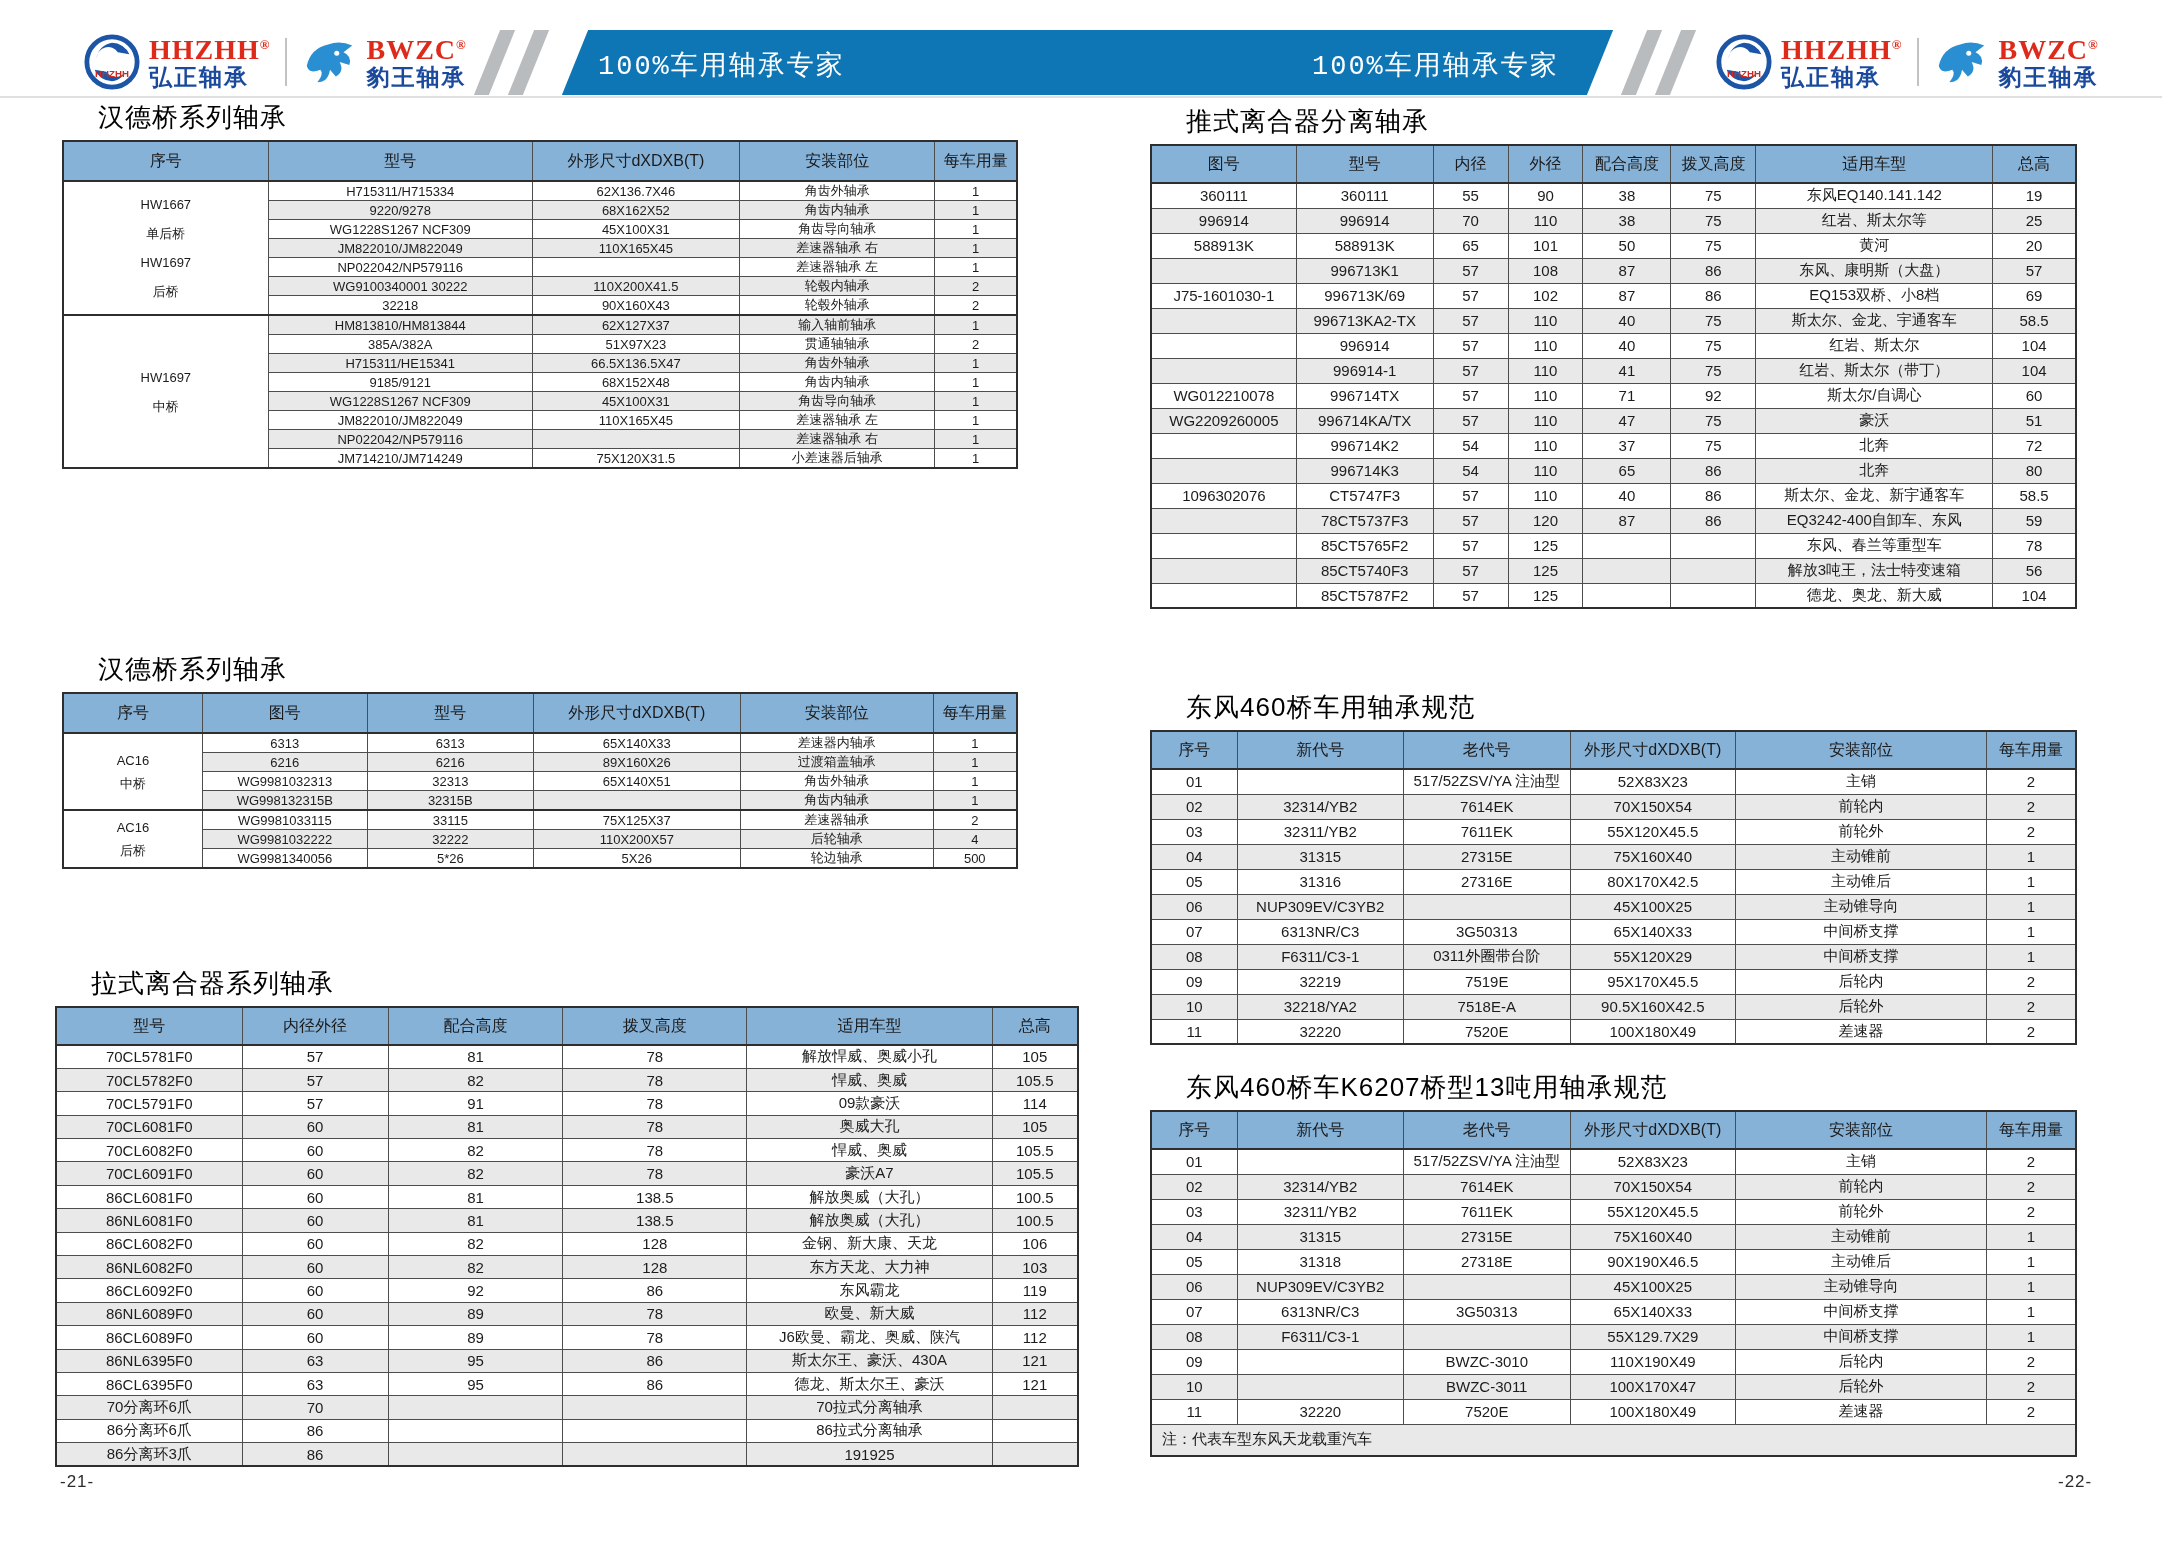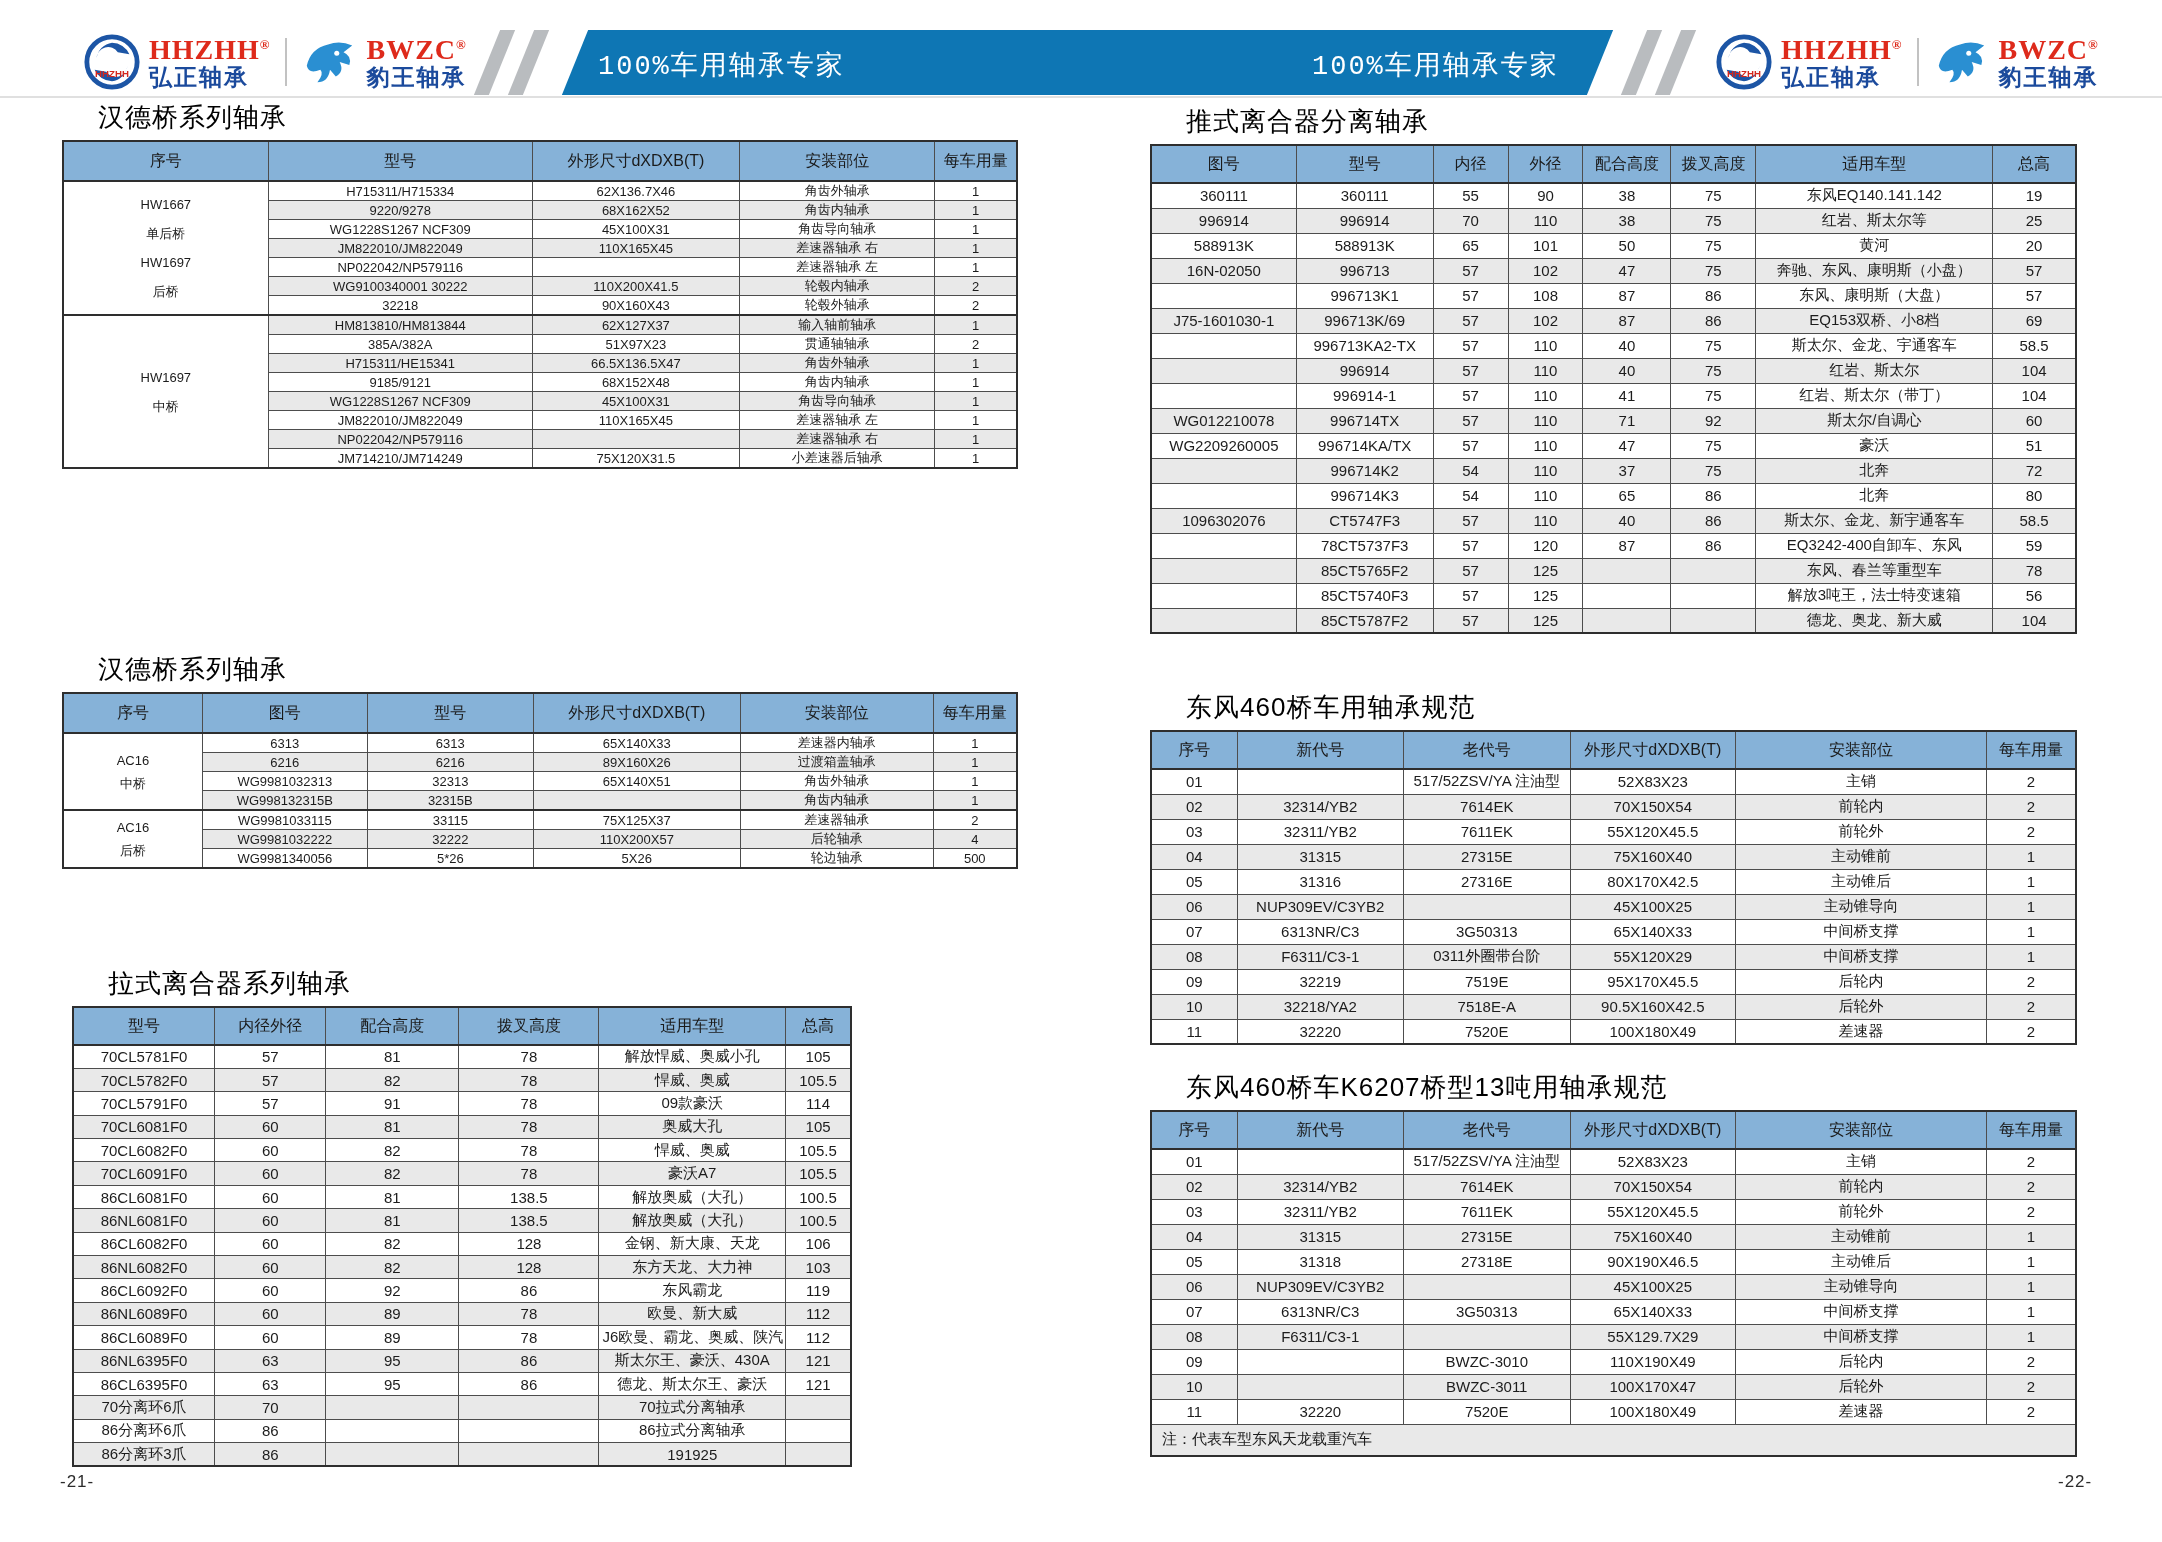--- a/index.html
+++ b/index.html
@@ -323,21 +323,21 @@
             <td>WG9981340056</td>
             <td>5*26</td>
             <td>5X26</td>
             <td>轮边轴承</td>
             <td>500</td>
           </tr>
         </tbody>
       </table>
   </section>
 
-  <section class="tblsec" style="left:72px; top:968px; width:780px;">
+  <section class="tblsec" style="left:55px; top:968px; width:1024px;">
     <h2 class="tbl-title">拉式离合器系列轴承</h2>
     <table class="t r23">
         <colgroup>
           <col style="width: 18.2%;">
           <col style="width: 14.3%;">
           <col style="width: 17.1%;">
           <col style="width: 18%;">
           <col style="width: 24%;">
           <col style="width: 8.4%;">
         </colgroup>
@@ -550,30 +550,20 @@
             <td>588913K</td>
             <td>588913K</td>
             <td>65</td>
             <td>101</td>
             <td>50</td>
             <td>75</td>
             <td>黄河</td>
             <td>20</td>
           </tr>
           <tr>
-            <td>16N-02050</td>
-            <td>996713</td>
-            <td>57</td>
-            <td>102</td>
-            <td>47</td>
-            <td>75</td>
-            <td>奔驰、东风、康明斯（小盘）</td>
-            <td>57</td>
-          </tr>
-          <tr>
             <td></td>
             <td>996713K1</td>
             <td>57</td>
             <td>108</td>
             <td>87</td>
             <td>86</td>
             <td>东风、康明斯（大盘）</td>
             <td>57</td>
           </tr>
           <tr>

